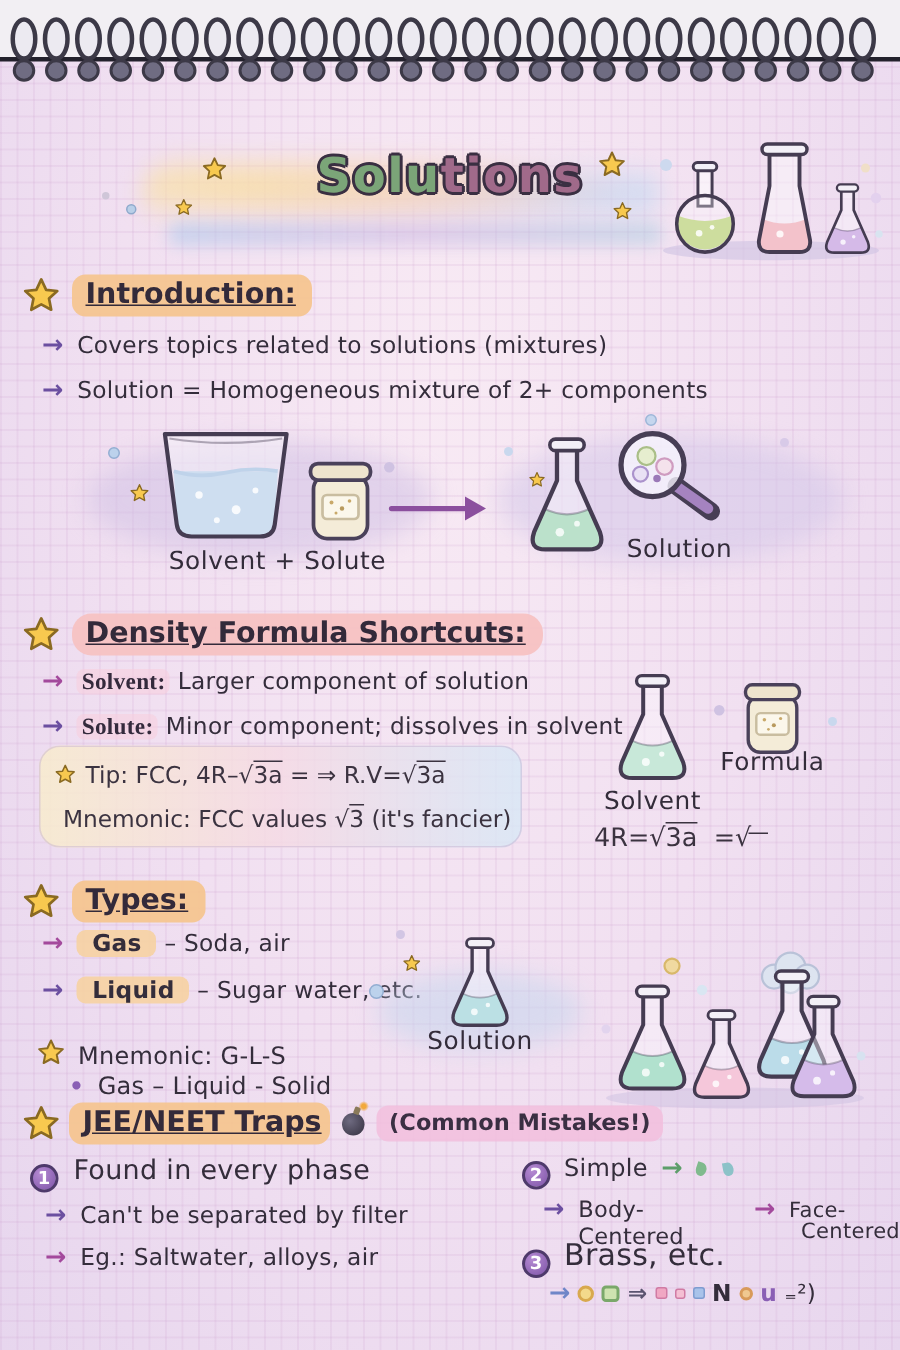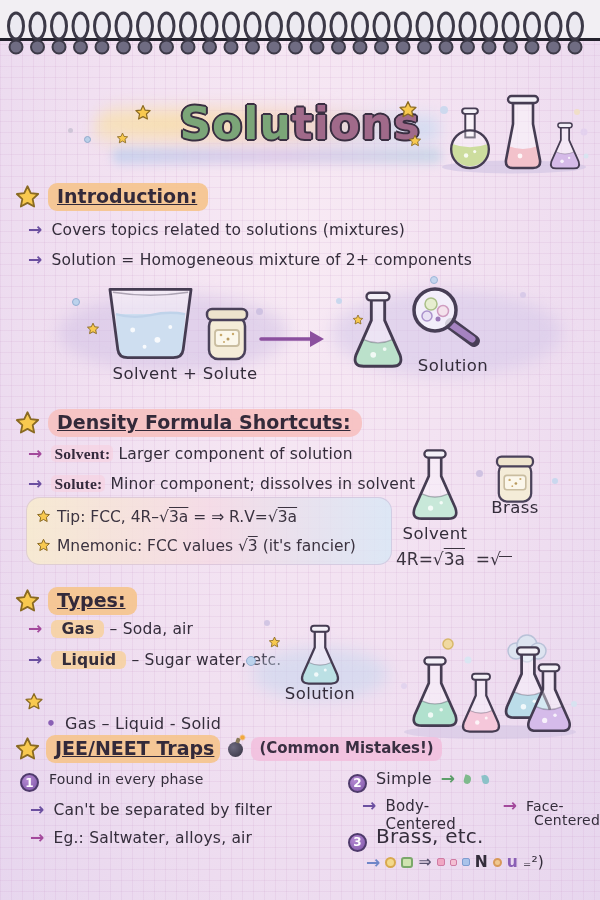--- a/index.html
+++ b/index.html
@@ -25,21 +25,21 @@
   .wash1 { position:absolute; left:95px; top:12px; width:345px; height:50px; border-radius:40px;
     background:
       radial-gradient(ellipse at 18% 40%, rgba(249,224,160,.85), transparent 62%),
       radial-gradient(ellipse at 50% 45%, rgba(246,198,208,.8), transparent 66%),
       radial-gradient(ellipse at 82% 50%, rgba(188,214,240,.75), transparent 62%);
     filter:blur(7px); }
   .wash2 { position:absolute; left:112px; top:56px; width:330px; height:16px; border-radius:10px;
     background:linear-gradient(90deg, rgba(170,200,235,.55), rgba(200,180,225,.5), rgba(170,205,225,.5));
     filter:blur(5px); }
   .big-title { position:absolute; top:6px; left:0; width:600px; text-align:center;
-    font-size:44px; font-weight:800; letter-spacing:1px;
+    font-size:32px; font-weight:800; letter-spacing:1px;
     text-shadow:-2px 0 #3a2f42, 2px 0 #3a2f42, 0 -2px #3a2f42, 0 2px #3a2f42,
       -1.4px -1.4px #3a2f42, 1.4px 1.4px #3a2f42, -1.4px 1.4px #3a2f42, 1.4px -1.4px #3a2f42; }
   .tp1 { color:#7ba578; } .tp2 { color:#a06a8a; }
   .dot { position:absolute; border-radius:50%; }
 
   
   .sec-head { position:absolute; display:flex; align-items:center; gap:7px; }
   .hl { border-radius:9px; padding:2px 11px 4px 9px; font-size:19px; font-weight:700; color:#332a3a;text-decoration:underline; }
   .hl-orange { background:rgba(245,196,142,.92); }
   .hl-pink   { background:rgba(246,193,193,.92);border-radius:13px; }
@@ -50,21 +50,21 @@
   .bullet { position:absolute; display:flex; align-items:baseline; gap:9px;
     font-size:15.5px; color:#342d3b; letter-spacing:.2px; }
   .arw { font-weight:700; font-size:17px; line-height:15px; }
   .arw-purple { color:#6b4fa0; } .arw-magenta { color:#a3499c; }
   .arw-green { color:#5d9e6a; } .arw-blue { color:#6f86c8; }
   .term { font-weight:700; color:#342a3c;font-family:Liberation Serif, serif; }
   .term-pink { background:rgba(248,206,220,.55); border-radius:5px; padding:0 3px; }
   .term-tan  { background:rgba(246,210,162,.9); border-radius:6px; padding:0 10px; font-weight:700; }
 
   
-  .tipbox { position:absolute; left:26px; top:497px; width:366px; border-radius:14px;
+  .tipbox { position:absolute; left:26px; top:497px; width:322px; border-radius:14px;
     background:linear-gradient(90deg, rgba(248,236,205,.85), rgba(245,218,228,.8), rgba(215,232,246,.8));
     box-shadow:0 0 0 1px rgba(200,180,210,.5) inset; padding:5px 10px; }
   .tiprow { display:flex; align-items:center; gap:6px; height:29px;
     font-size:15.5px; color:#3b3340; white-space:nowrap; }
   .ovl { text-decoration:overline; text-decoration-color:#3b3340; }
   .sqrt-tail { display:inline-block; width:13px; height:9px;
     border-top:1.6px solid #3b3340; margin-left:-2px; }
 
   
   .cap { position:absolute; text-align:center; font-size:16.5px; color:#332c3a; letter-spacing:.4px; }
@@ -309,21 +309,21 @@
   </div>
   <svg class="abs" style="left:400px;top:446px" width="70" height="78">
     <g style="color:#a5dcc0">
         <use href="#flaskE" width="70" height="78"></use>
       </g>
   </svg>
   <div class="cap" style="left:392px;top:524px;width:86px">Solvent</div>
   <svg class="abs" style="left:487px;top:452px" width="56" height="54">
       <use href="#jarS"></use>
     </svg>
-  <div class="cap" style="left:477px;top:498px;width:76px">Brass</div>
+  <div class="cap" style="left:477px;top:498px;width:76px">Formula</div>
   <span class="dot" style="left:476px;top:470px;width:7px;height:7px;background:#cfc2e2"></span>
   <span class="dot" style="left:552px;top:478px;width:6px;height:6px;background:#c9d8ee"></span>
   <div class="formula" style="left:396px;top:549px">
     <span>4R=√</span><span class="ovl">3a</span>&nbsp;&nbsp;<span>=√</span><span class="sqrt-tail"></span>
   </div>
 
   <div class="sec-head" style="left:14px;top:587px">
     <svg width="27" height="27">
         <use href="#star"></use>
       </svg>
@@ -336,20 +336,21 @@
   </div>
   <div class="bullet" style="left:28px;top:651px">
     <span class="arw arw-purple">→</span>
     <span><span class="term-tan">Liquid</span>
     <span>–  Sugar water, etc.</span></span>
   </div>
   <div class="bullet" style="left:24px;top:689px;gap:8px">
     <svg width="20" height="20" style="transform:translateY(3px)">
         <use href="#star"></use>
       </svg>
+    <span style="font-size:16px">Mnemonic: G-L-S</span>
   </div>
   <div class="bullet" style="left:46px;top:714px">
     <span style="color:#8a5fb5;font-weight:700">•</span>
     <span style="font-size:16px">Gas  –  Liquid - Solid</span>
   </div>
   <div class="blob" style="left:252px;top:648px;width:136px;height:52px;background:rgba(196,214,236,.55)"></div>
   <svg class="abs" style="left:288px;top:622px" width="64" height="66">
     <g style="color:#8fcfd2">
         <use href="#flaskE" width="64" height="66"></use>
       </g>
@@ -390,21 +391,21 @@
   <div class="sec-head" style="left:14px;top:735px;gap:5px">
     <svg width="27" height="27">
         <use href="#star"></use>
       </svg>
     <span class="hl hl-orange" style="padding-right:6px">JEE/NEET Traps</span>
     <span class="bomb"></span>
     <span class="tag-pink">(Common Mistakes!)</span>
   </div>
   <div class="bullet" style="left:20px;top:770px;gap:10px">
     <span class="badge">1</span>
-    <span style="font-size:14px">Found in every phase</span>
+    <span style="font-size:18px">Found in every phase</span>
   </div>
   <div class="bullet" style="left:30px;top:801px">
     <span class="arw arw-purple">→</span>
     <span>Can't be separated by filter</span>
   </div>
   <div class="bullet" style="left:30px;top:829px">
     <span class="arw arw-magenta">→</span>
     <span>Eg.:  Saltwater, alloys, air</span>
   </div>
   <div class="bullet" style="left:348px;top:769px;gap:9px">

